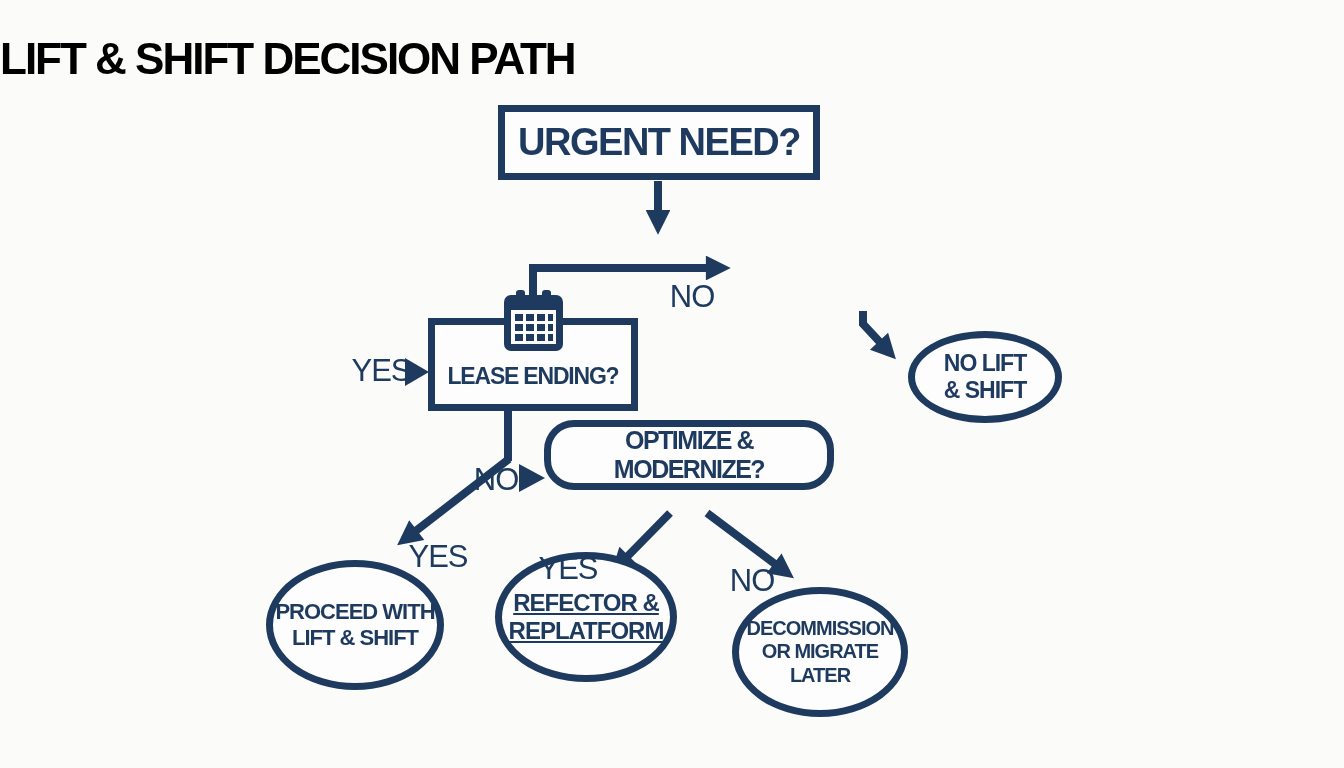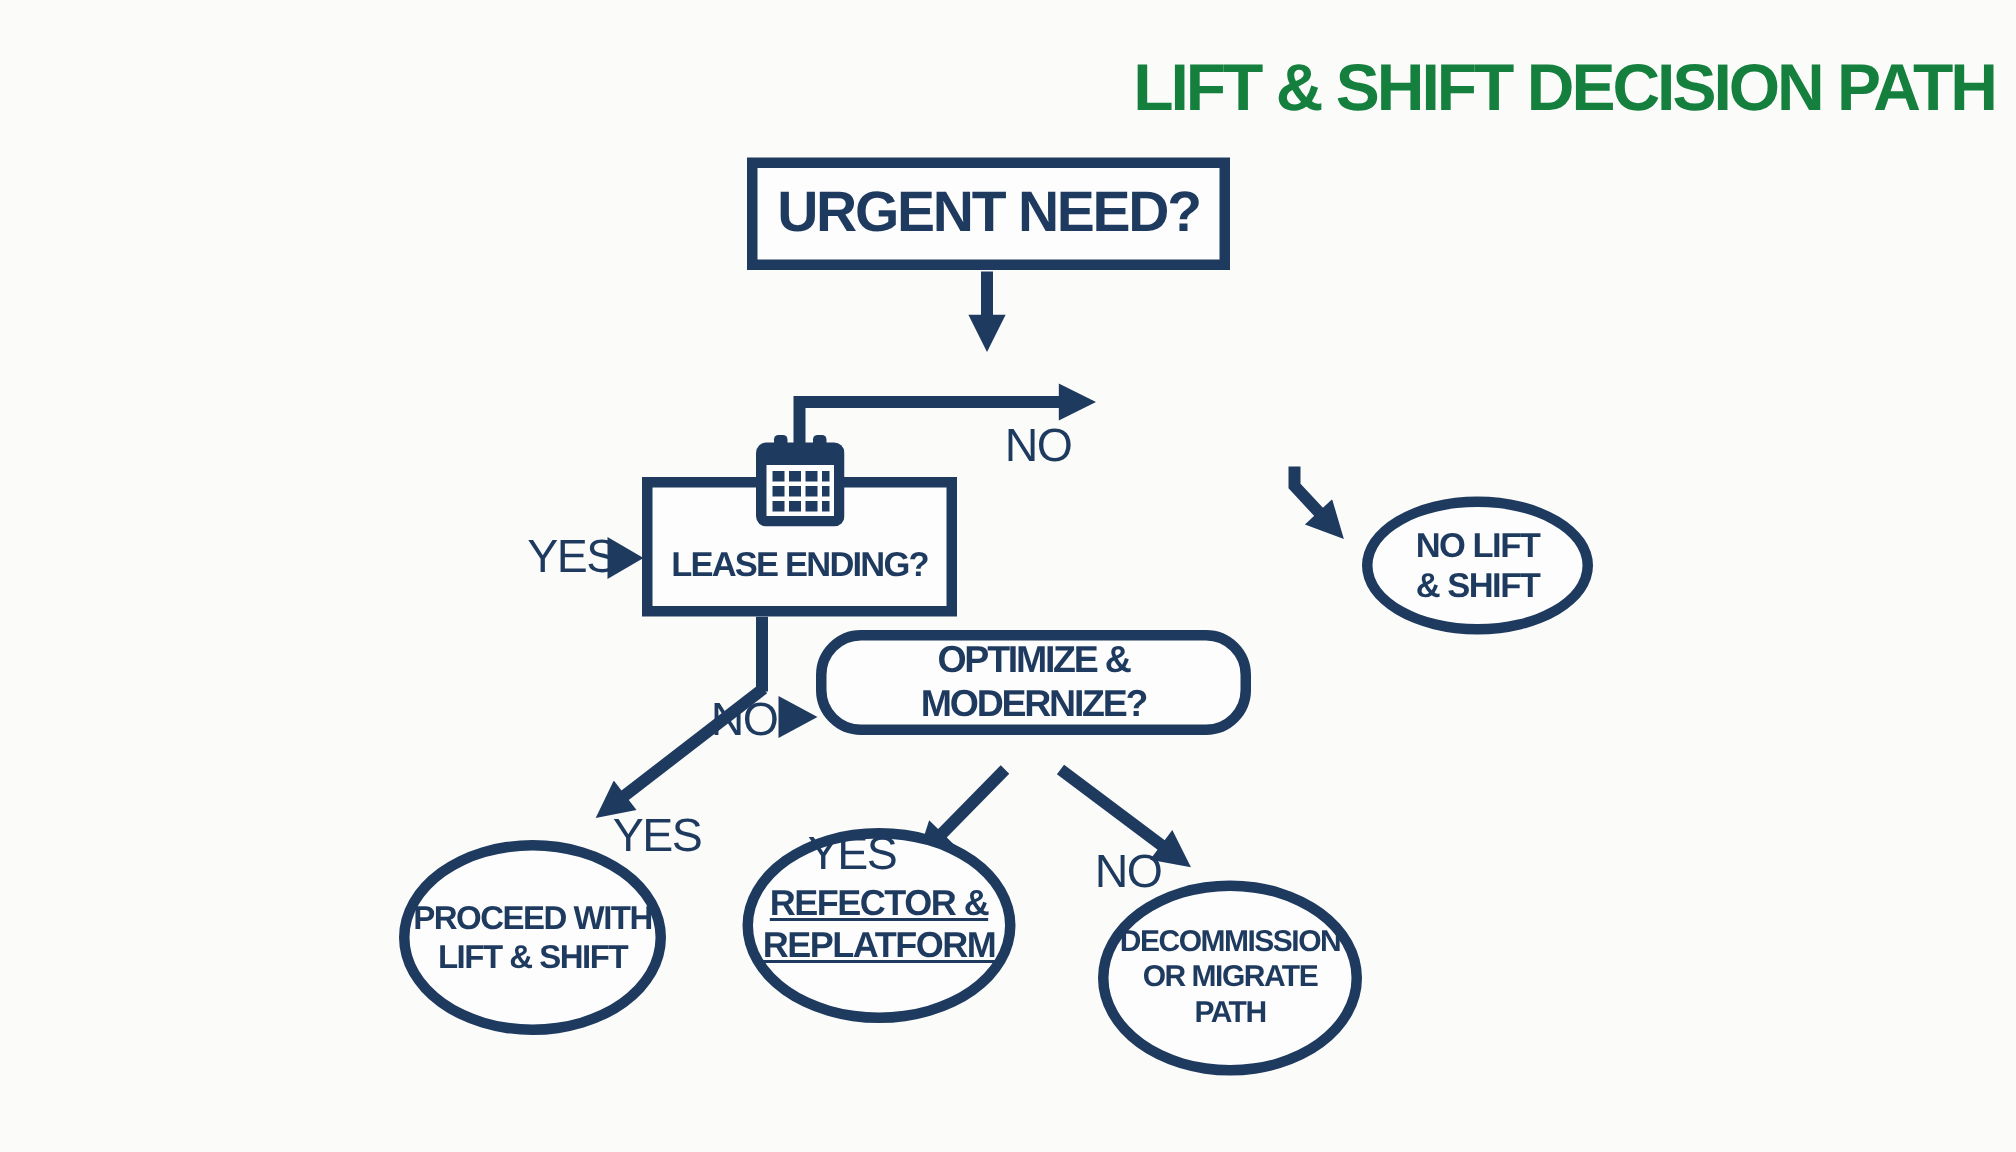--- a/index.html
+++ b/index.html
@@ -46,25 +46,25 @@
     transform: translate(-50%, -50%);
     font-weight: 400;
     font-size: 31px;
     letter-spacing: -1px;
     color: #1e3a5f;
     white-space: nowrap;
   }
   #title {
     position: absolute;
     left: 0; top: 34px; width: 1330px;
-    text-align: right;
+    text-align: left;
     font-size: 44px;
     font-weight: 700;
     letter-spacing: -2px;
-    color: #15803d;
+    color: #000000;
     z-index: 2;
   }
   #urgent-box   { left: 498px; top: 105px; width: 322px; height: 75px; font-size: 38px; letter-spacing: -1.5px; }
   #dce-box      { left: 738px; top: 227px; width: 226px; height: 84px; font-size: 22px; letter-spacing: -1px; line-height: 1.12; }
   #dce-box .dce-text { flex: 1; }
   #dce-icon-wrap { width: 54px; height: 56px; margin-left: 10px; position: relative; flex: none; }
   #lease-box    { left: 428px; top: 318px; width: 210px; height: 93px; font-size: 23px; letter-spacing: -1.2px; padding-top: 24px; }
   #optimize-box { left: 544px; top: 420px; width: 290px; height: 70px; font-size: 25px; letter-spacing: -1.5px; border-radius: 30px; }
 
   #nolift-ellipse       { left: 908px; top: 331px; width: 154px; height: 92px;  font-size: 23px; letter-spacing: -1px; }
@@ -160,21 +160,21 @@
   </div>
 
   <div class="node-ellipse" id="refector-ellipse">
     <div>REFECTOR &amp;</div>
     <div>REPLATFORM</div>
   </div>
 
   <div class="node-ellipse" id="decommission-ellipse">
     <div>DECOMMISSION</div>
     <div>OR MIGRATE</div>
-    <div>PATH</div>
+    <div>LATER</div>
   </div>
 
   <div class="edge-label" id="lbl-no-exit">NO</div>
   <div class="edge-label" id="lbl-yes-lease">YES</div>
   <div class="edge-label" id="lbl-no-optimize">NO</div>
   <div class="edge-label" id="lbl-yes-proceed">YES</div>
   <div class="edge-label" id="lbl-yes-refector">YES</div>
   <div class="edge-label" id="lbl-no-decomm">NO</div>
 
 </div>

